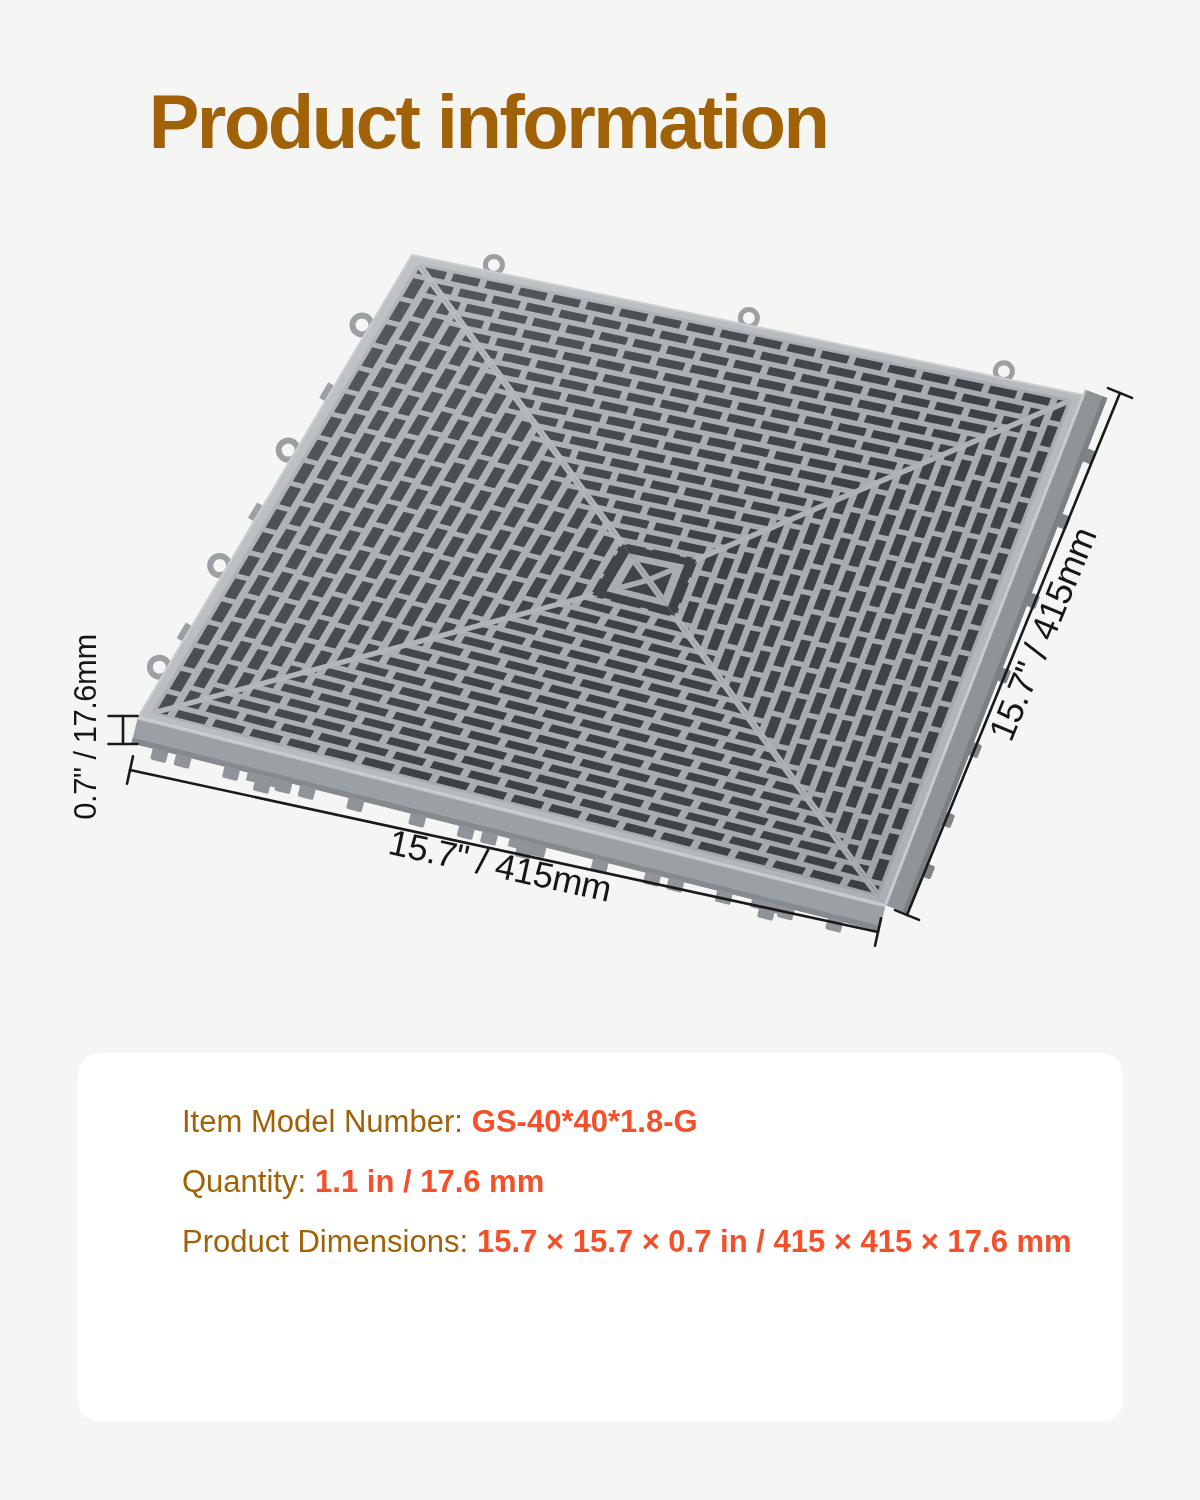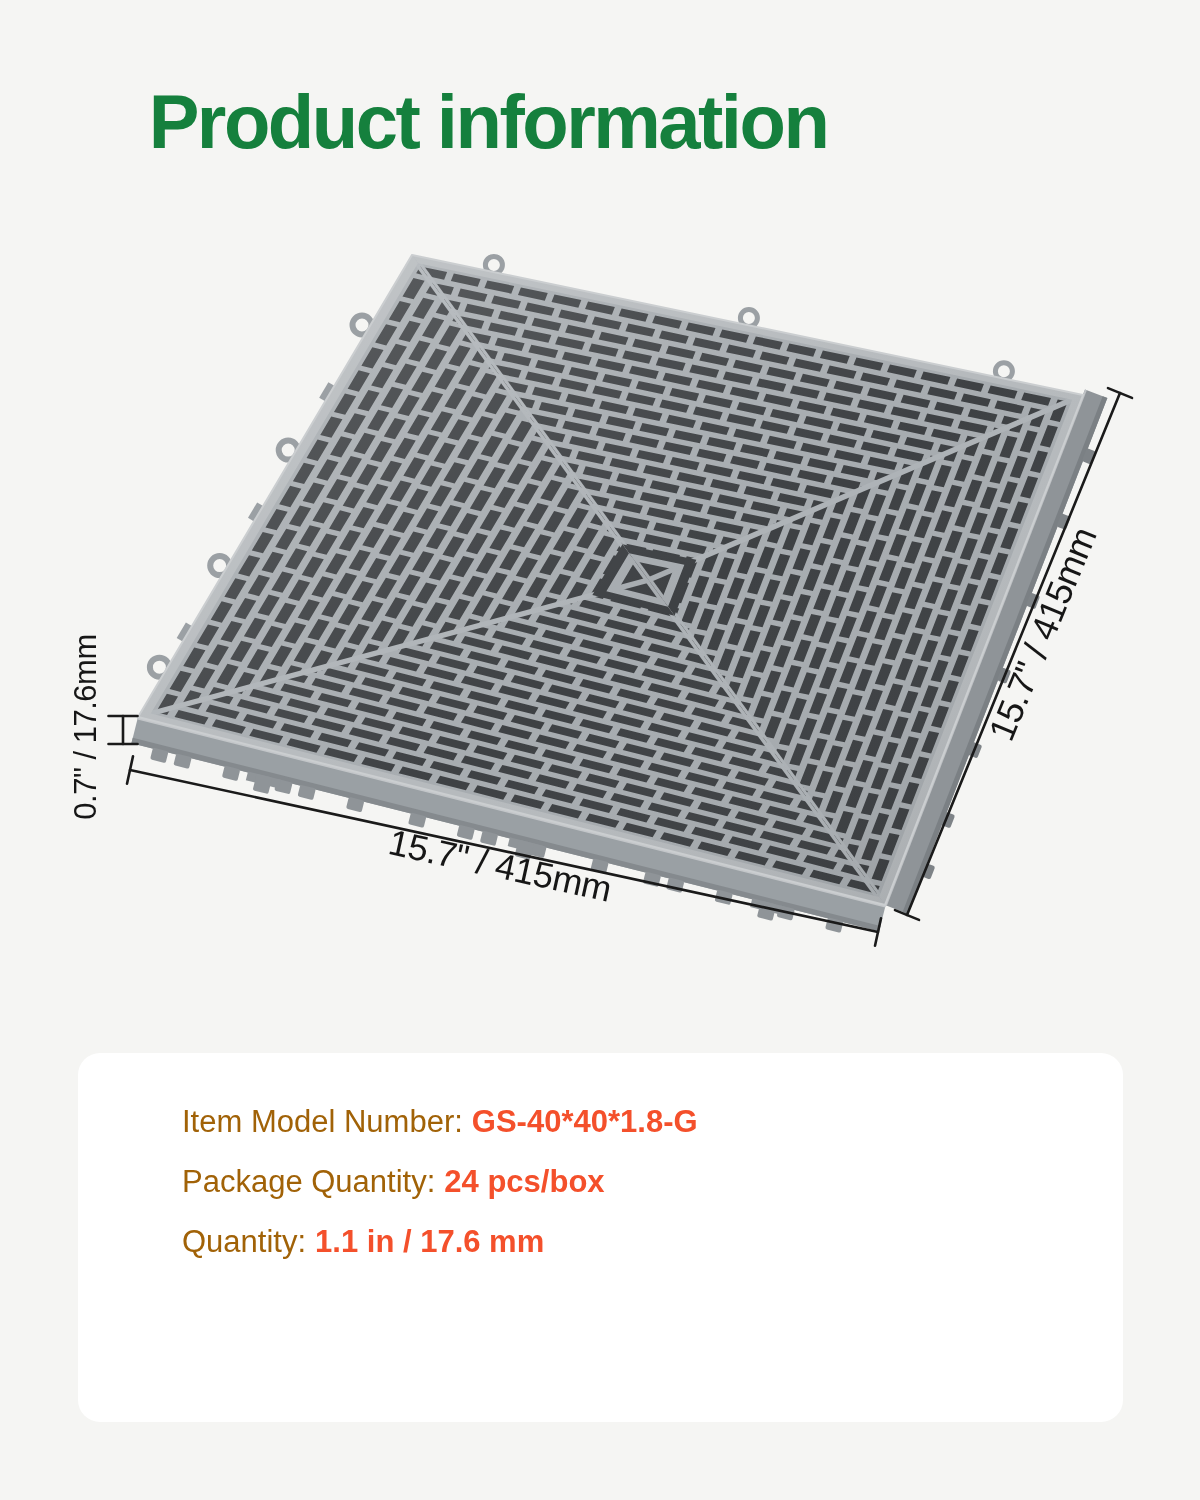--- a/index.html
+++ b/index.html
@@ -3,21 +3,21 @@
 <meta charset="utf-8">
 <style>
   html,body{margin:0;padding:0;}
   body{
     width:1200px;height:1500px;position:relative;overflow:hidden;
     background:#F5F5F3;
     font-family:"Liberation Sans",sans-serif;
   }
   .page-title{
     position:absolute;left:0;top:78px;width:976px;text-align:center;
-    font-size:76px;font-weight:700;letter-spacing:-2.5px;color:#15803d;
+    font-size:76px;font-weight:700;letter-spacing:-2.5px;color:#a16207;
   }
   .figure-wrap{position:absolute;left:0;top:0;width:1200px;height:1060px;}
   .figure-wrap svg{position:absolute;left:0;top:0;}
   .dim-label{
     position:absolute;color:#161616;white-space:nowrap;letter-spacing:-0.5px;
     transform-origin:center center;
   }
   .dim-label.thickness{
     left:86px;top:727px;font-size:31px;
     transform:translate(-50%,-50%) rotate(-90deg);
@@ -183,18 +183,18 @@
   <div class="dim-label thickness">0.7" / 17.6mm</div>
   <div class="dim-label width">15.7" / 415mm</div>
   <div class="dim-label depth">15.7" / 415mm</div>
 </div>
 
 <div class="spec-card">
   <div class="spec-row">
     <span class="spec-label">Item Model Number:</span><span class="spec-value">GS-40*40*1.8-G</span>
   </div>
   <div class="spec-row">
-    <span class="spec-label">Package Quantity:</span><span class="spec-value">24 pcs/box</span>
+    <span class="spec-label">Quantity:</span><span class="spec-value">1.1 in / 17.6 mm</span>
   </div>
   <div class="spec-row">
-    <span class="spec-label">Quantity:</span><span class="spec-value">1.1 in / 17.6 mm</span>
+    <span class="spec-label">Product Dimensions:</span><span class="spec-value">15.7 × 15.7 × 0.7 in / 415 × 415 × 17.6 mm</span>
   </div>
 </div>
 
 </body></html>

